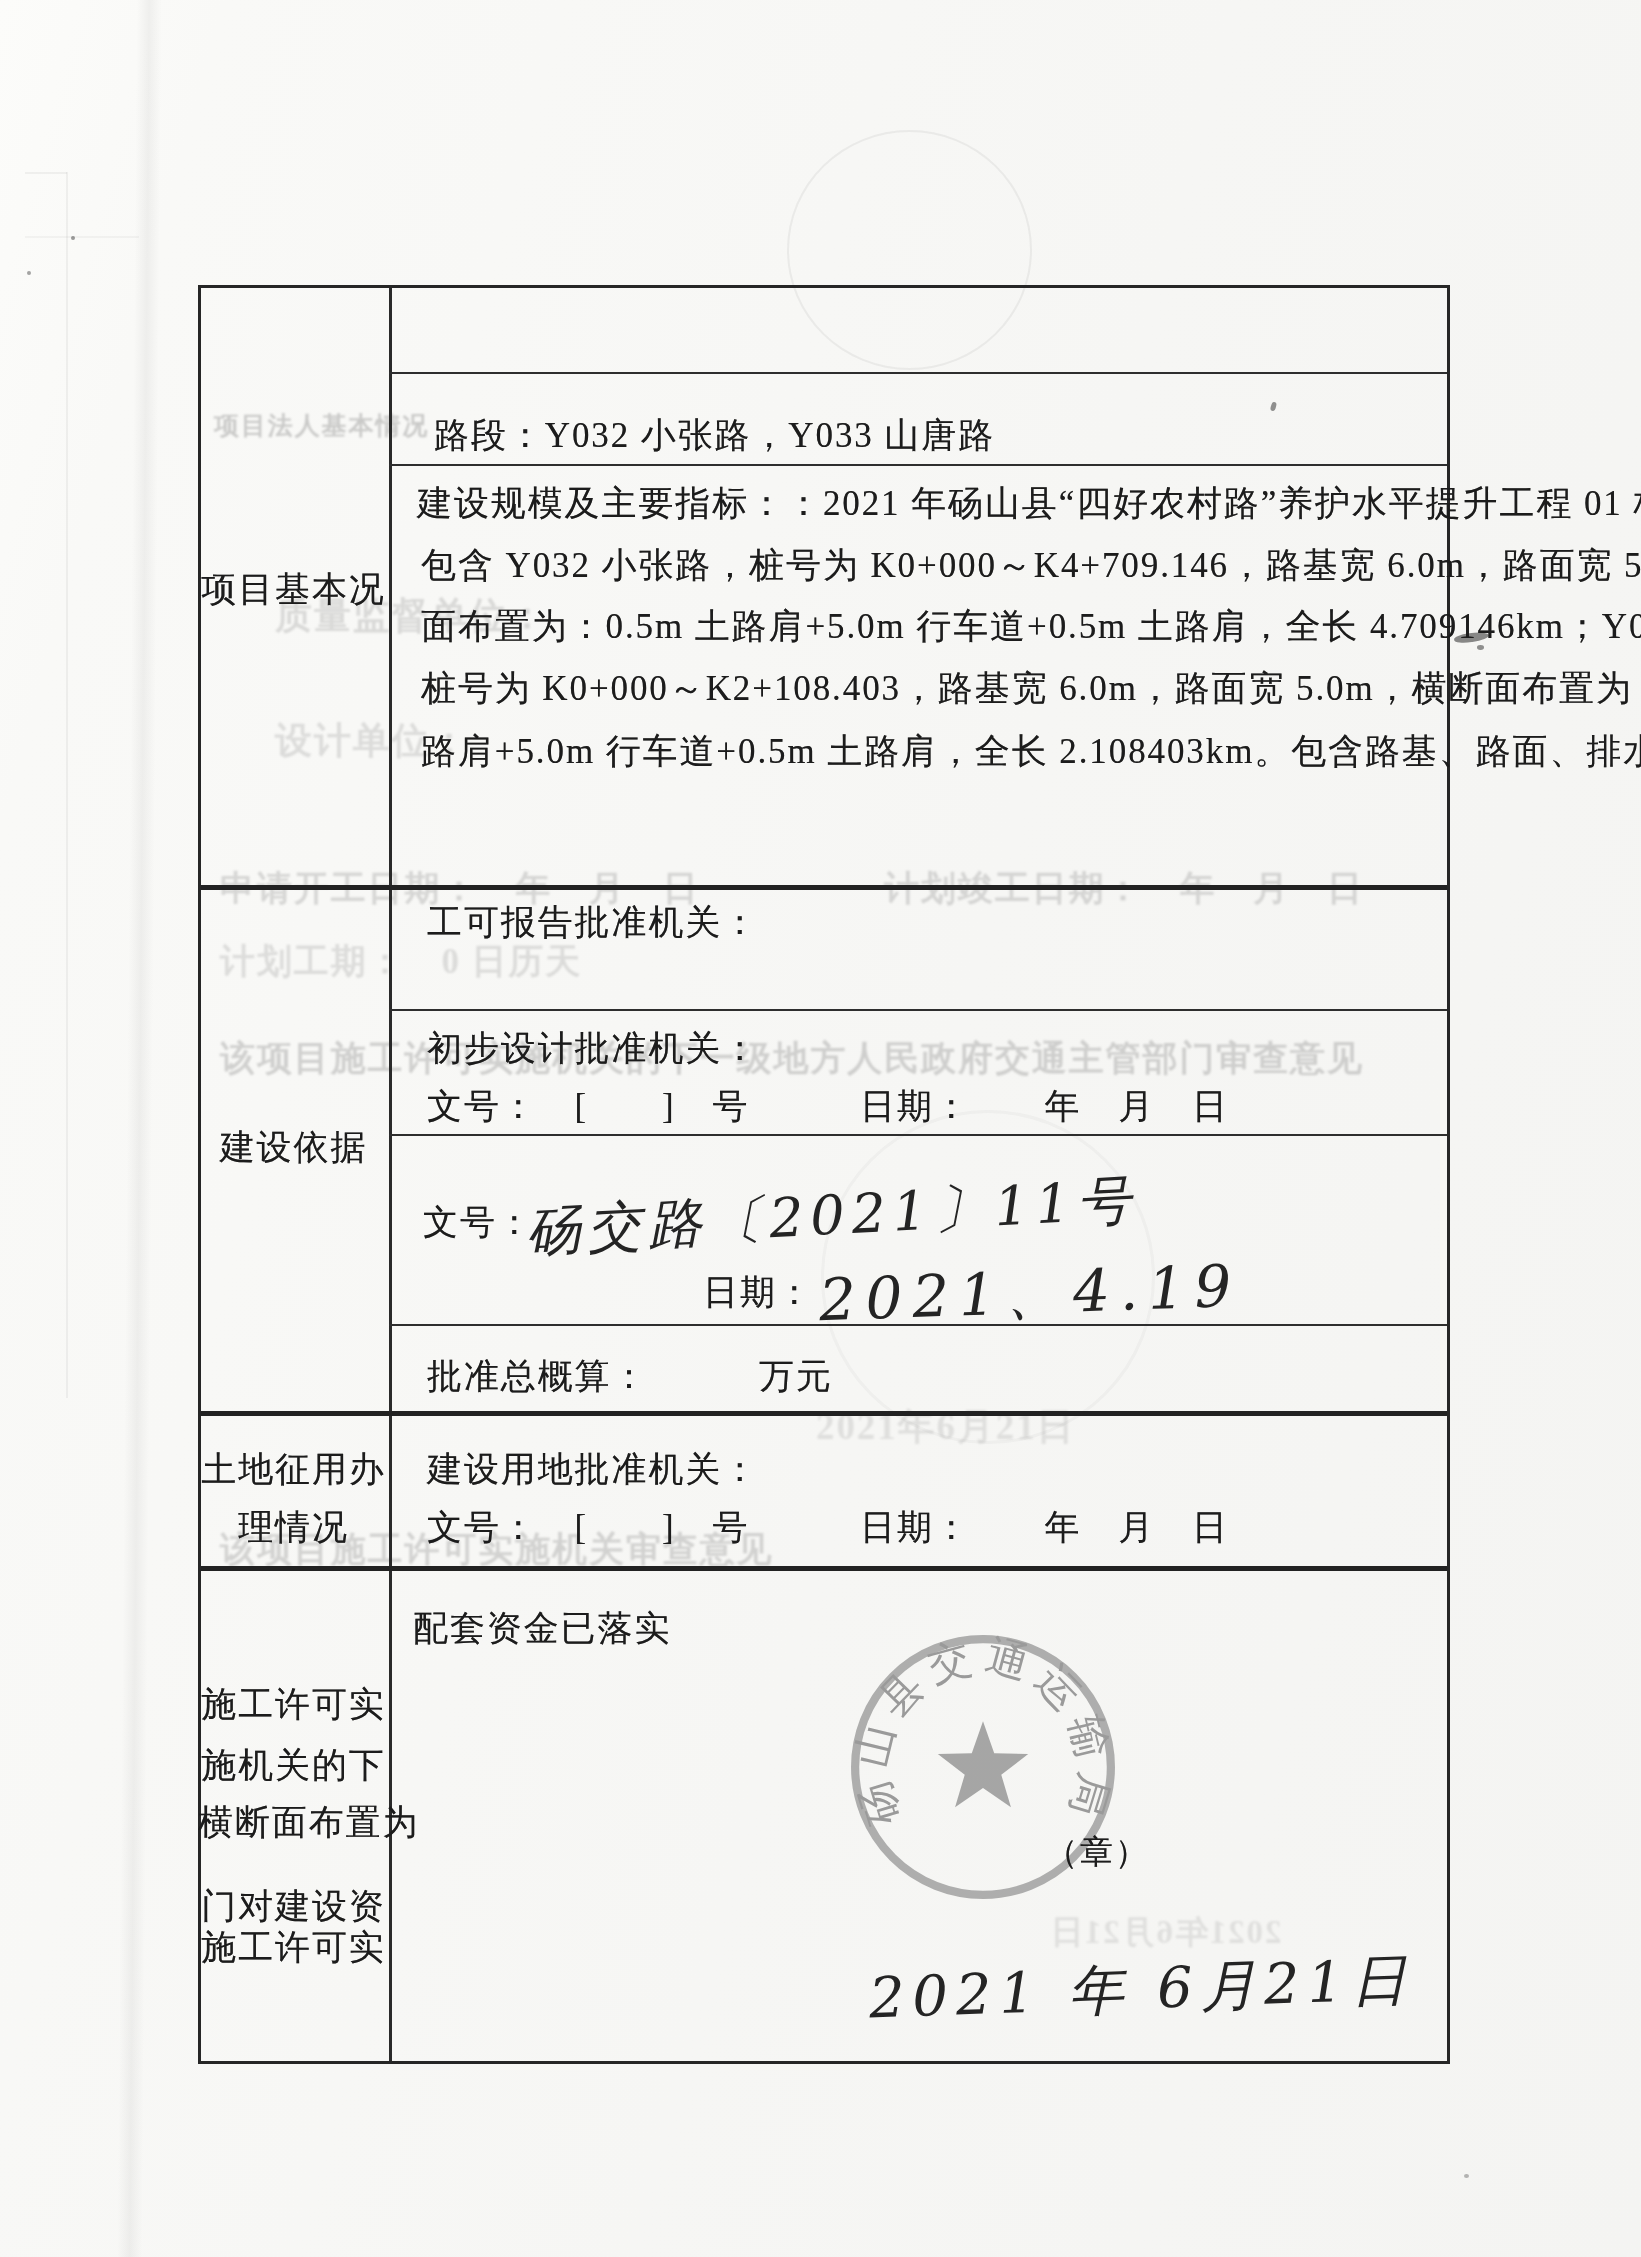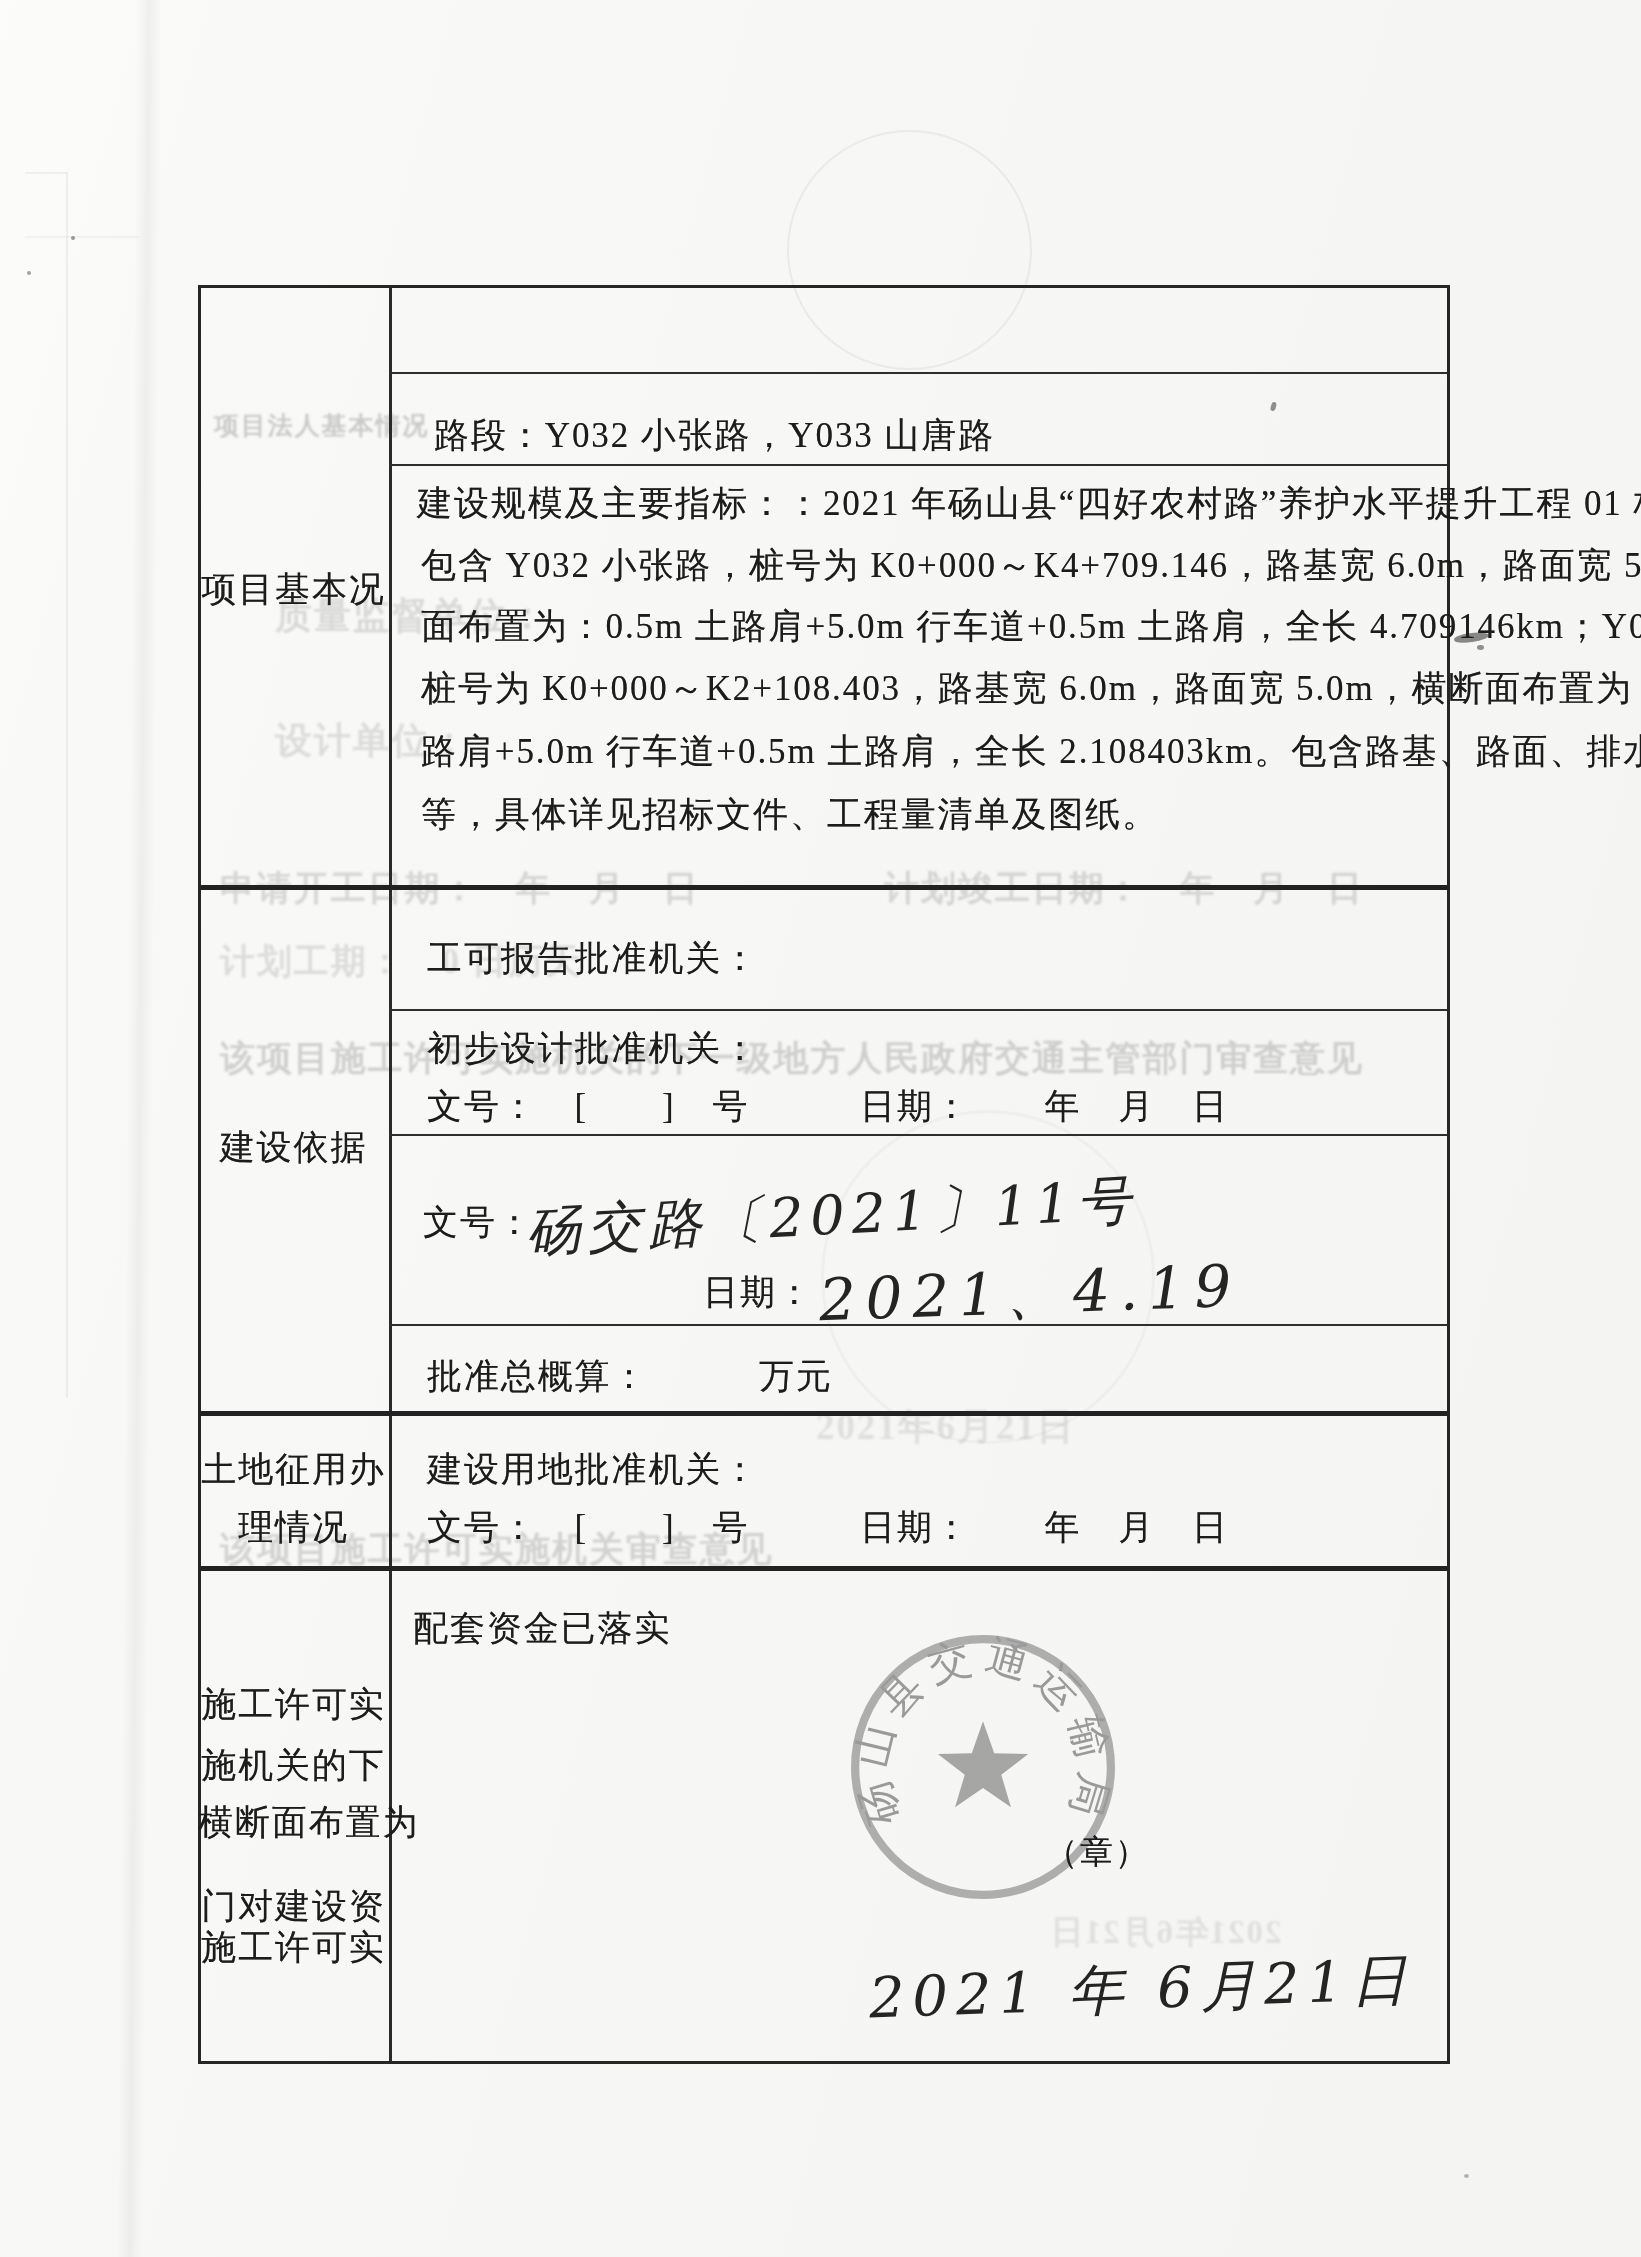--- a/index.html
+++ b/index.html
@@ -90,23 +90,22 @@
   <div class="txt lbl" style="left:198px;top:1803px;">横断面布置为</div>
   <div class="txt lbl" style="left:198px;top:1863px;margin-top:24px;">门对建设资</div>
   <div class="txt lbl" style="left:198px;top:1928px;">施工许可实</div>
 
   <div class="txt" style="left:434px;top:416px;">路段：Y032 小张路，Y033 山唐路</div>
   <div class="txt" style="left:417px;top:484px;">建设规模及主要指标：：2021 年砀山县“四好农村路”养护水平提升工程 01 标段，</div>
   <div class="txt" style="left:421px;top:546px;">包含 Y032 小张路，桩号为 K0+000～K4+709.146，路基宽 6.0m，路面宽 5.0m，横断</div>
   <div class="txt" style="left:421px;top:607px;">面布置为：0.5m 土路肩+5.0m 行车道+0.5m 土路肩，全长 4.709146km；Y033 山唐路，</div>
   <div class="txt" style="left:421px;top:669px;">桩号为 K0+000～K2+108.403，路基宽 6.0m，路面宽 5.0m，横断面布置为：0.5m 土</div>
   <div class="txt" style="left:421px;top:732px;">路肩+5.0m 行车道+0.5m 土路肩，全长 2.108403km。包含路基、路面、排水、安防</div>
-  <div class="txt" style="left:421px;top:795px;">等，具体详见招标文件、工程量清单及图纸。</div>
 
-  <div class="txt" style="left:427px;top:903px;margin-top:36px;">工可报告批准机关：</div>
+  <div class="txt" style="left:427px;top:903px;">工可报告批准机关：</div>
   <div class="txt" style="left:427px;top:1029px;">初步设计批准机关：</div>
   <div class="txt" style="left:427px;top:1087px;">文号：　[　　]　号　　　日期：　　年　月　日</div>
   <div class="txt" style="left:423px;top:1203px;">文号：</div>
   <div class="hand" style="left:526px;top:1180px;font-size:54px;letter-spacing:6.8px;transform:rotate(-3deg);">砀交路〔2021〕11号</div>
   <div class="txt" style="left:703px;top:1273px;">日期：</div>
   <div class="hand" style="left:819px;top:1255px;font-size:58px;letter-spacing:9.7px;transform:rotate(-2deg);z-index:5;">2021、4.19</div>
   <div class="txt" style="left:427px;top:1357px;">批准总概算：　　　万元</div>
 
   <div class="txt" style="left:427px;top:1450px;">建设用地批准机关：</div>
   <div class="txt" style="left:427px;top:1508px;">文号：　[　　]　号　　　日期：　　年　月　日</div>

